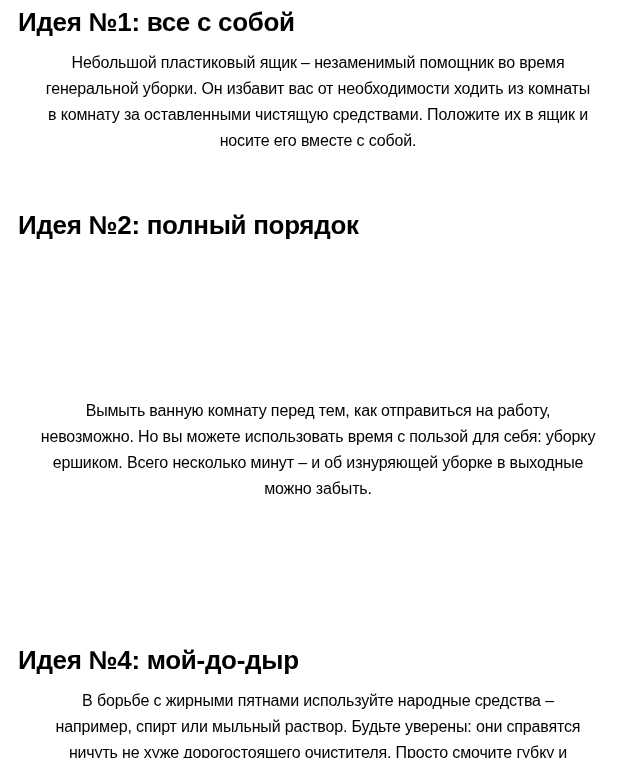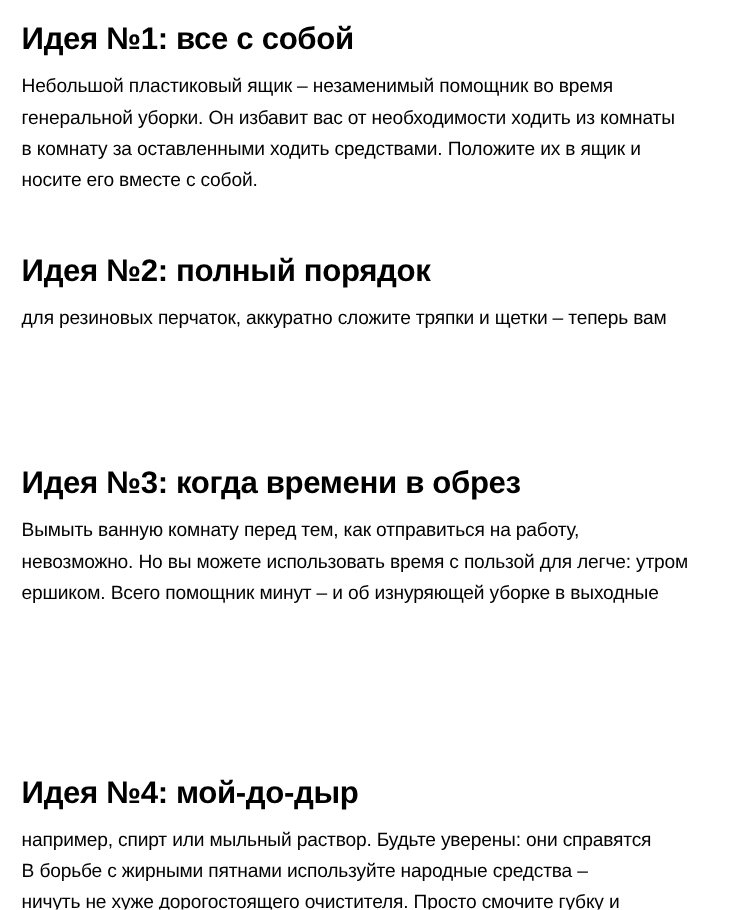--- a/index.html
+++ b/index.html
@@ -36,59 +36,59 @@
     .section .lines {
       margin-top: 12px;
       font-size: 16px;
       line-height: 26px;
       color: #000;
     }
     .section .line {
       display: block;
       white-space: nowrap;
       letter-spacing: -0.15px;
+      text-align: center;
     }
-    #s1 { top: 16px; }
+    #s1 { top: 6px; }
     #s2 { top: 209px; }
     #s3 { top: 386px; }
     #s4 { top: 616px; margin-top: 28px; }
   </style>
 </head>
 <body>
 
 <div class="article">
 
   <section class="section" id="s1">
     <h2>Идея №1: все с собой</h2>
     <div class="lines">
       <span class="line">Небольшой пластиковый ящик – незаменимый помощник во время</span>
       <span class="line">генеральной уборки. Он избавит вас от необходимости ходить из комнаты</span>
-      <span class="line">в комнату за оставленными ходить средствами. Положите их в ящик и</span>
+      <span class="line">в комнату за оставленными чистящую средствами. Положите их в ящик и</span>
       <span class="line">носите его вместе с собой.</span>
     </div>
   </section>
 
   <section class="section" id="s2">
     <h2>Идея №2: полный порядок</h2>
     <div class="lines">
-      <span class="line">для резиновых перчаток, аккуратно сложите тряпки и щетки – теперь вам</span>
     </div>
   </section>
 
   <section class="section" id="s3">
-    <h2>Идея №3: когда времени в обрез</h2>
     <div class="lines">
       <span class="line">Вымыть ванную комнату перед тем, как отправиться на работу,</span>
-      <span class="line">невозможно. Но вы можете использовать время с пользой для легче: утром</span>
-      <span class="line">ершиком. Всего помощник минут – и об изнуряющей уборке в выходные</span>
+      <span class="line">невозможно. Но вы можете использовать время с пользой для себя: уборку</span>
+      <span class="line">ершиком. Всего несколько минут – и об изнуряющей уборке в выходные</span>
+      <span class="line">можно забыть.</span>
     </div>
   </section>
 
   <section class="section" id="s4">
     <h2>Идея №4: мой-до-дыр</h2>
     <div class="lines">
+      <span class="line">В борьбе с жирными пятнами используйте народные средства –</span>
       <span class="line">например, спирт или мыльный раствор. Будьте уверены: они справятся</span>
-      <span class="line">В борьбе с жирными пятнами используйте народные средства –</span>
       <span class="line">ничуть не хуже дорогостоящего очистителя. Просто смочите губку и</span>
     </div>
   </section>
 
 </div>
 
 </body></html>

